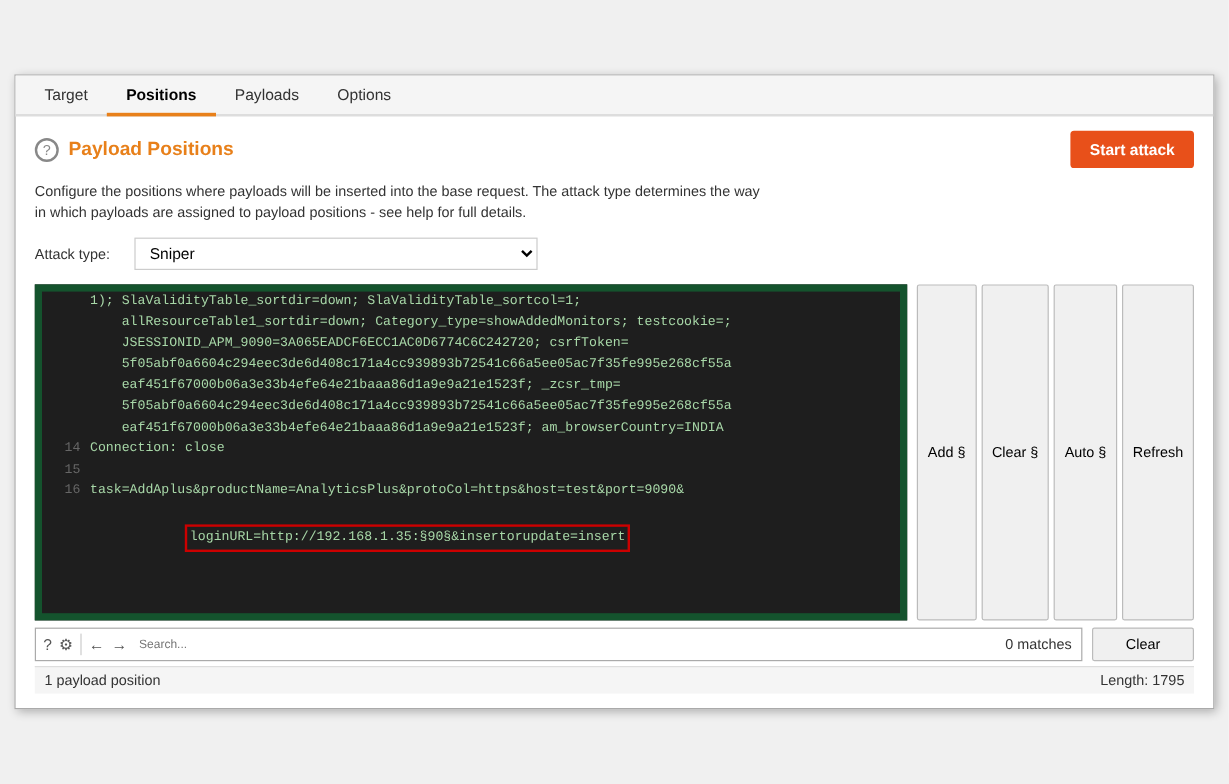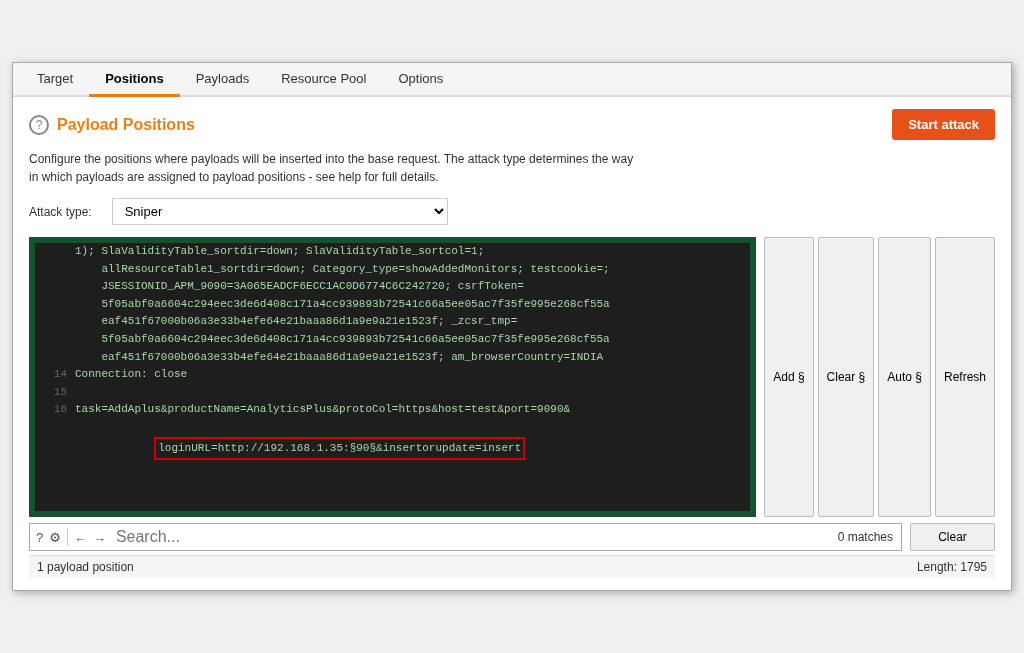--- a/index.html
+++ b/index.html
@@ -176,21 +176,21 @@
     .search-divider {
       width: 1px;
       height: 18px;
       background: #ccc;
       margin: 0 2px;
     }
     .search-input {
       flex: 1;
       border: none;
       outline: none;
-      font-size: 16px;
+      font-size: 10px;
       padding: 0 4px;
       color: #999;
     }
     .search-matches {
       font-size: 12px;
       color: #333;
       padding: 0 8px;
       white-space: nowrap;
     }
     .footer-bar {
@@ -212,21 +212,20 @@
   </style>
 </head>
 <body>
 
 <div class="window">
 
   <div class="tab-bar">
     <div class="tab">Target</div>
     <div class="tab active">Positions</div>
     <div class="tab">Payloads</div>
-    <div class="tab">Resource Pool</div>
     <div class="tab">Options</div>
   </div>
 
   <div class="content">
 
     <div class="section-header">
       <div class="section-title-area">
         <div class="help-icon">?</div>
         <span class="section-title">Payload Positions</span>
       </div>

